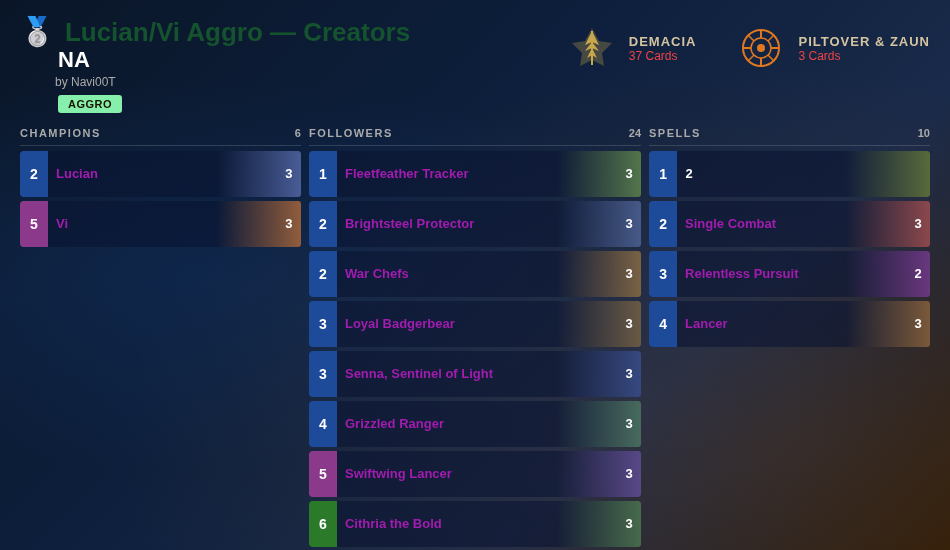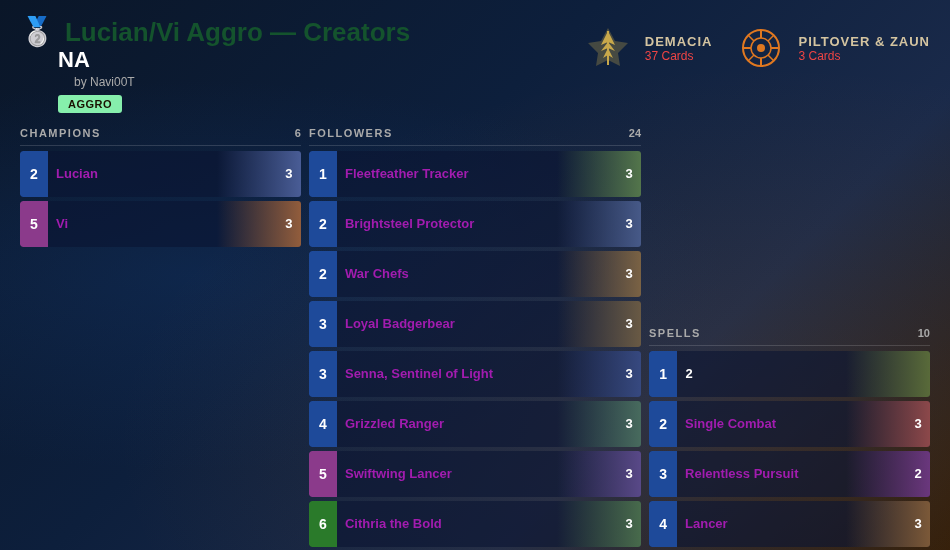--- a/index.html
+++ b/index.html
@@ -65,42 +65,42 @@
       font-size: 22px;
       font-weight: 700;
       color: #fff;
       margin-left: 38px;
       line-height: 1.2;
     }
 
     .author-text {
       font-size: 12px;
       color: #aaa;
-      margin-left: 54px;
+      margin-left: 35px;
       margin-top: 2px;
     }
 
     .aggro-badge {
       display: inline-block;
       background: #86efac;
       color: #1a1200;
       font-size: 11px;
       font-weight: 700;
       padding: 3px 10px;
       border-radius: 3px;
       margin-left: 38px;
       margin-top: 6px;
       letter-spacing: 0.5px;
     }
 
     
     .header-regions {
       display: flex;
       align-items: center;
-      gap: 24px;
+      gap: 40px;
       padding-top: 5px;
     }
 
     .region-block {
       display: flex;
       align-items: center;
       gap: 12px;
     }
 
     .region-icon {
@@ -243,21 +243,21 @@
 
     
     .demacia-icon svg, .piltover-icon svg {
       width: 50px;
       height: 50px;
     }
 
     
     .col-champions { flex: 1.1; }
     .col-followers { flex: 1.3; }
-    .col-spells { flex: 1.1; justify-content: flex-end; }
+    .col-spells { flex: 1.1; }
   </style>
 </head>
 <body>
 
 <div class="bg-overlay"></div>
 
 <div class="main-container">
 
   <div class="header">
     <div class="header-left">

